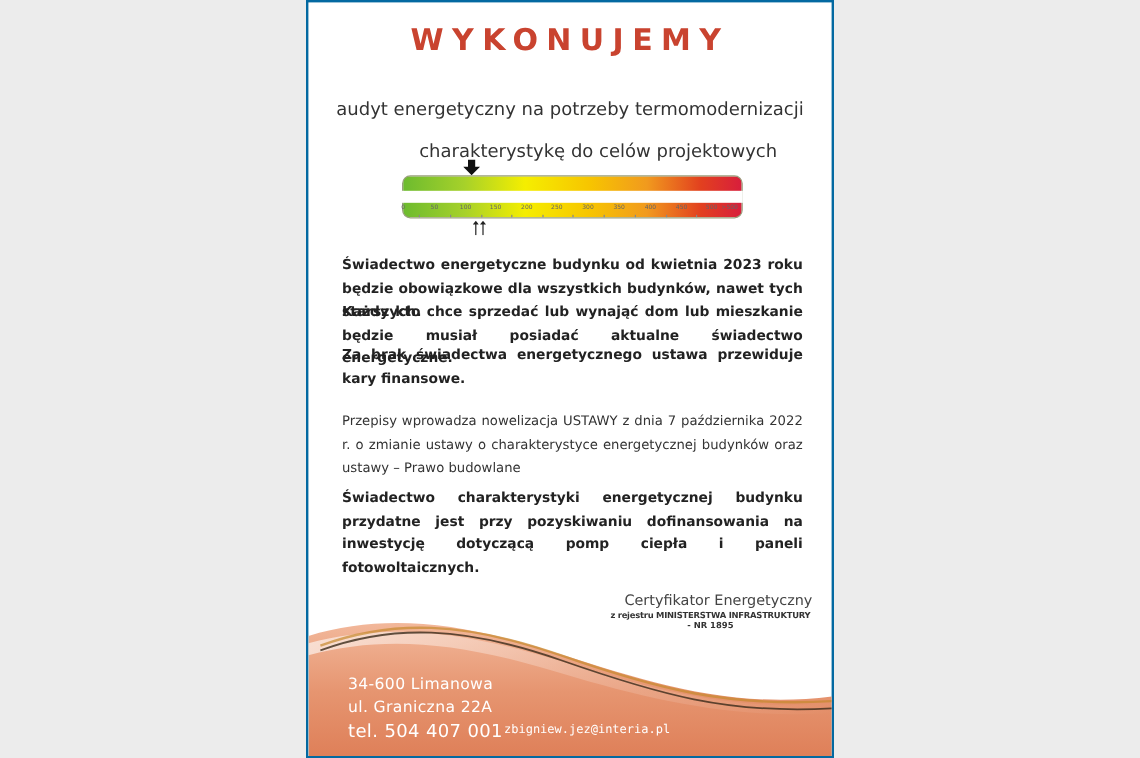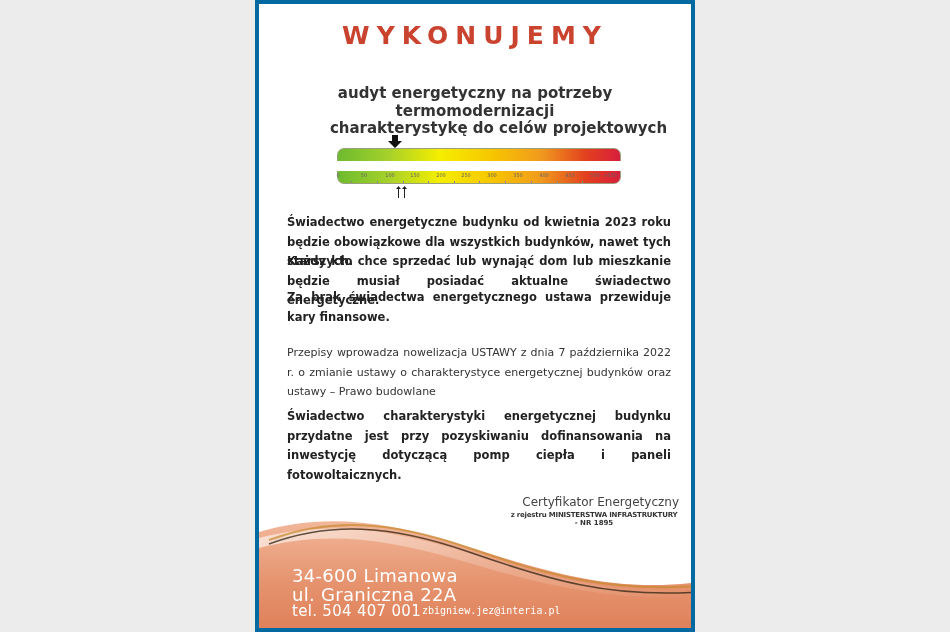--- a/index.html
+++ b/index.html
@@ -8,21 +8,21 @@
       background: #ececec;
       position: relative;
       overflow: hidden;
       font-family: "DejaVu Sans", sans-serif;
     }
     .flyer {
       position: absolute;
       left: 255px; top: 0;
       width: 440px; height: 632px;
       box-sizing: border-box;
-      border: 4px solid #0369a1;
+      border: 2px solid #0369a1;
       background: #ffffff;
       overflow: hidden;
     }
     .headline {
       position: absolute; left: 0; right: 0; top: 17px;
       text-align: center;
       color: #c9432f;
       font-weight: bold;
       font-size: 25px;
       letter-spacing: 7px;
@@ -36,21 +36,20 @@
       font-size: 24px;
       letter-spacing: -0.3px;
       font-family: "DejaVu Sans", sans-serif;
     }
     .subtitle {
       position: absolute; left: 0; right: 0;
       text-align: center;
       color: #333333;
       font-size: 15px;
       font-family: "DejaVu Sans", sans-serif;
-      font-weight: bold;
     }
     .sub1 { top: 80px; }
     .sub2 { top: 115px; padding-left: 47px; }
 
     
     .scale {
       position: absolute; left: 78px; top: 144px;
       width: 284px; height: 36px;
     }
     .scale-bar {
@@ -106,21 +105,21 @@
     .cert-reg { font-size: 7px; font-weight: bold; color: #333; margin-top: 2px; letter-spacing: -0.2px; }
     .cert-nr { font-size: 7px; font-weight: bold; color: #333; }
     .cert-name { font-size: 12.5px; font-style: italic; font-weight: bold; color: #333; margin-top: 1px; letter-spacing: 0.5px; }
 
     .footer-wave {
       position: absolute; left: 0; top: 500px; width: 440px; height: 132px;
     }
     .address {
       position: absolute; left: 33px; color: #ffffff;
       font-family: "DejaVu Sans", sans-serif;
-      font-size: 18px;
+      font-size: 13px;
       letter-spacing: 0.3px;
     }
     .addr1 { top: 561px; }
     .addr2 { top: 580px; }
     .addr3 { top: 598px; font-size: 15px; }
     .email {
       position: absolute; left: 163px; top: 601px;
       color: #ffffff; font-size: 10px;
       font-family: "DejaVu Sans Mono", monospace;
     }

